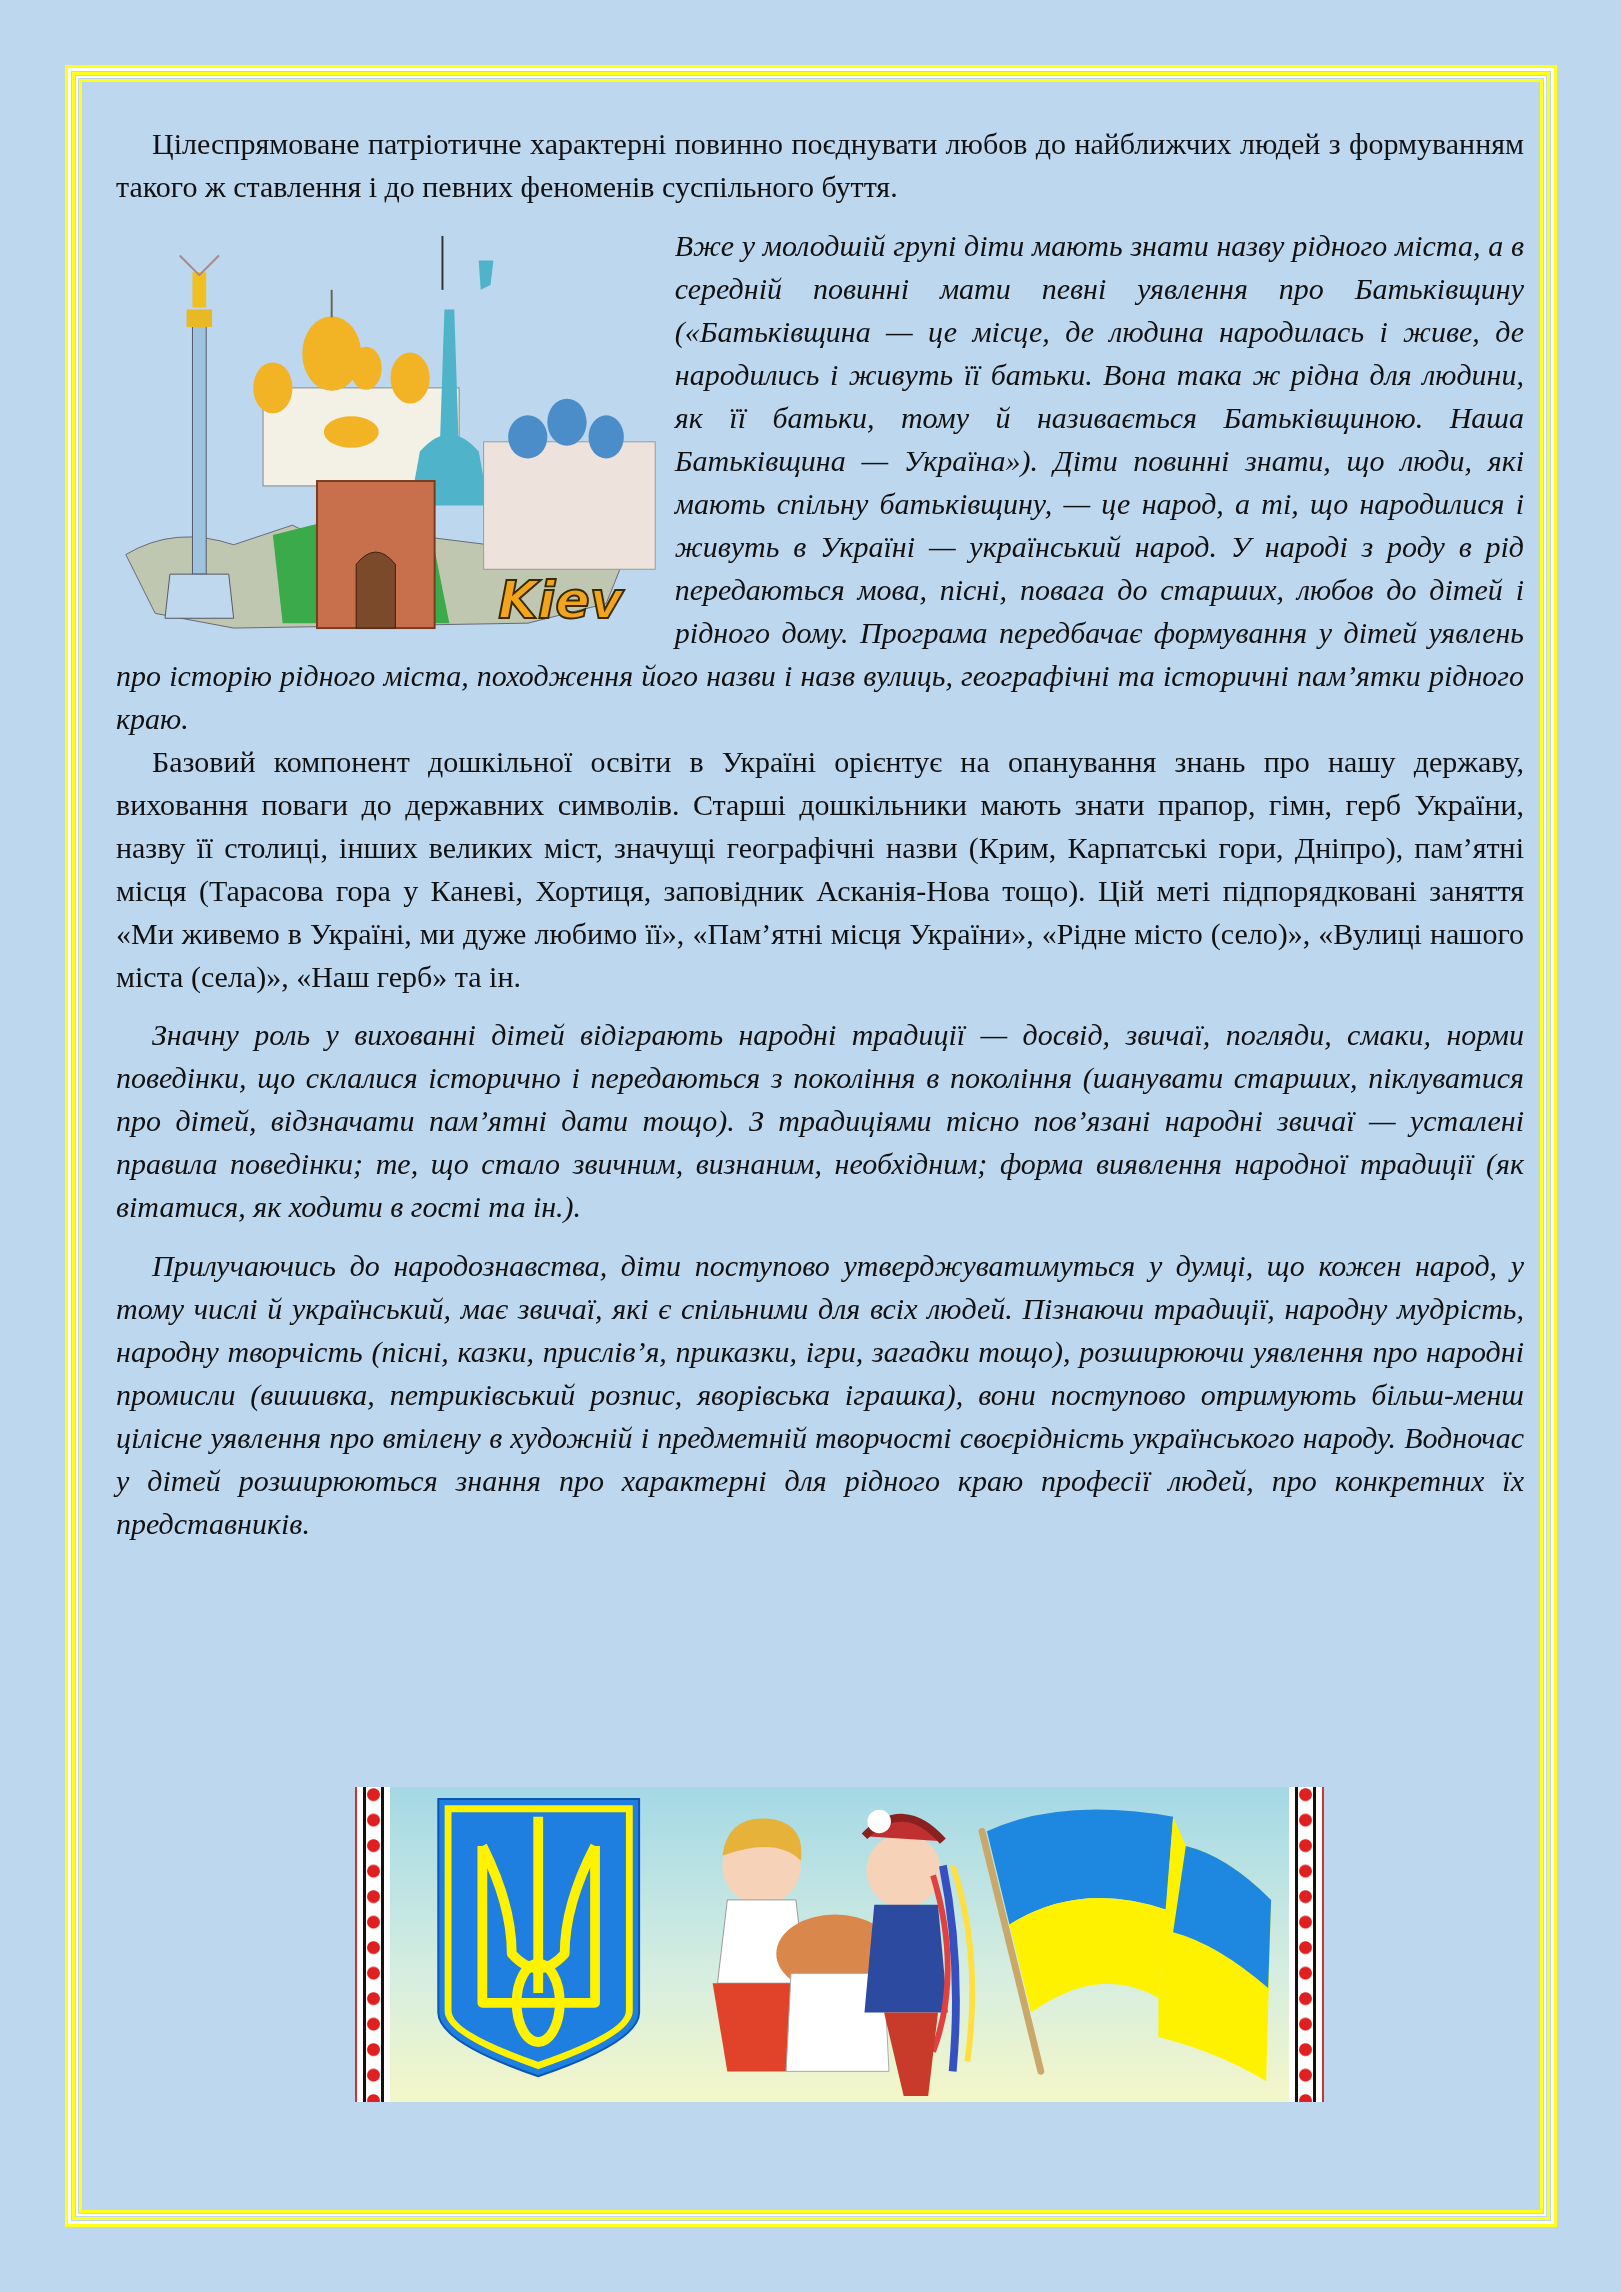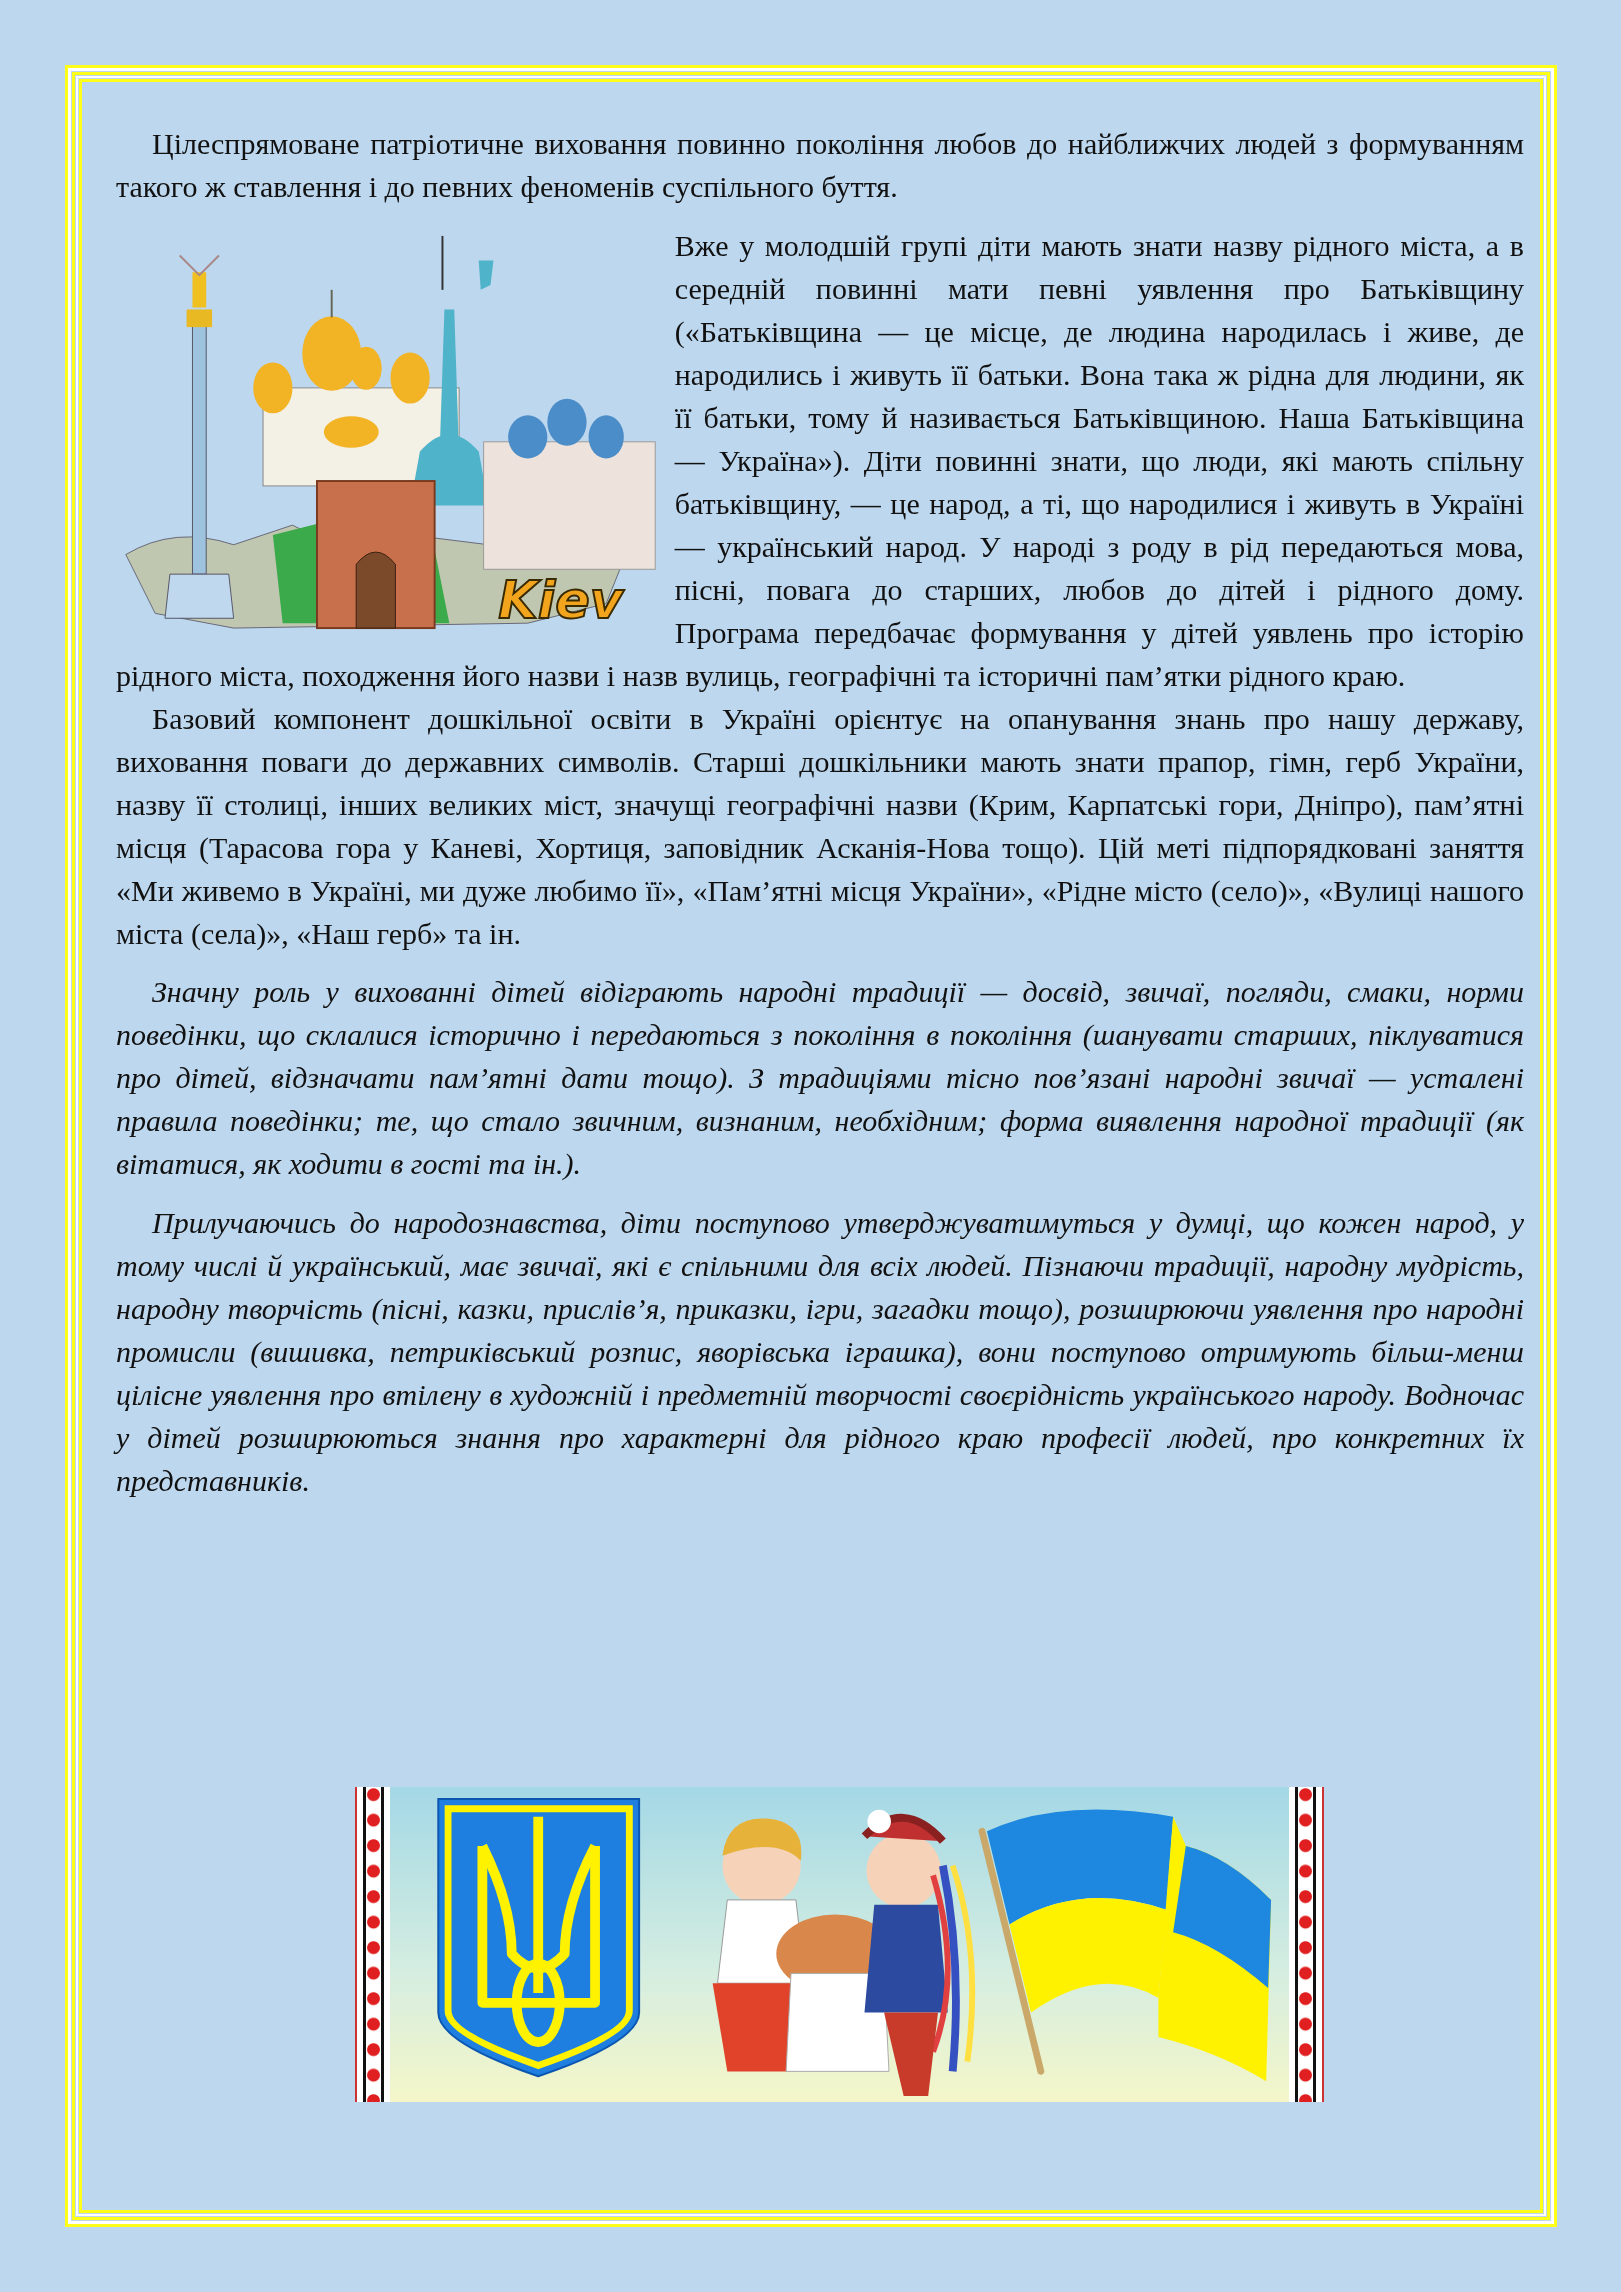--- a/index.html
+++ b/index.html
@@ -26,21 +26,21 @@
     text-align:justify;
   }
   .content p { margin:0; text-indent:36px; }
   .content p.gap { margin-top:15.7px;font-style:italic; }
 
   .kiev {
     float:left; width:549px; height:402px; margin:7.8px 9.8px 0 0;
     shape-outside: polygon(0 0, 100% 0, 100% 100%, 0 100%);
     position:relative;
   }
-  .p2 { text-indent:0 !important; text-align:justify; }
+  .p2 { text-indent:0 !important; text-align:justify;font-style:italic; }
 
   .banner {
     position:absolute; left:355px; top:1787px; width:969px; height:315px;
     background:linear-gradient(180deg,#A4D8E6 0%,#D6EEE0 60%,#F4F6C8 100%);
     overflow:hidden;
   }
   .emb {
     position:absolute; top:0; width:33px; height:100%;
     background-color:#fff;
     background-image:
@@ -56,21 +56,21 @@
 <body>
 
 <div class="frame">
   <div class="f2"></div>
     <div class="f3"></div>
     <div class="f4"></div>
     <div class="f5"></div>
 </div>
 
 <div class="content">
-  <p>Цілеспрямоване патріотичне виховання повинно покоління любов до найближчих людей з формуванням такого ж ставлення і до певних феноменів суспільного буття.</p>
+  <p>Цілеспрямоване патріотичне характерні повинно поєднувати любов до найближчих людей з формуванням такого ж ставлення і до певних феноменів суспільного буття.</p>
 
   <div class="gap" style="margin-top:15.7px;">
     <div class="kiev">
       <svg width="549" height="402" viewBox="0 0 560 410" style="font-size:31px">
 
         <path d="M10 330 Q60 300 120 320 L180 300 L240 330 L300 310 L380 320 L470 300 L520 330 L500 380 L420 400 L120 405 L40 390 Z" fill="#BFC7B0" stroke="#667" stroke-width="1"></path>
         <path d="M160 310 L240 290 L320 300 L340 400 L170 400 Z" fill="#3BAA4A"></path>
 
         <rect x="78" y="90" width="14" height="260" fill="#9EC3DE" stroke="#556" stroke-width="1"></rect>
         <rect x="72" y="80" width="26" height="18" fill="#E8B923"></rect>

